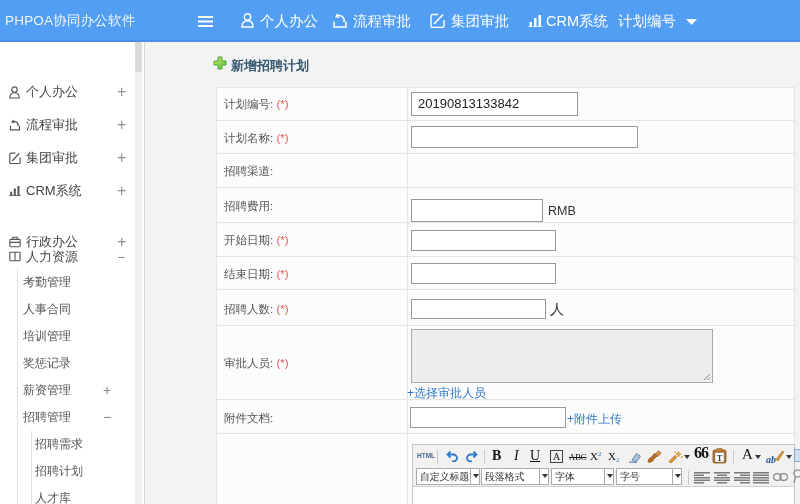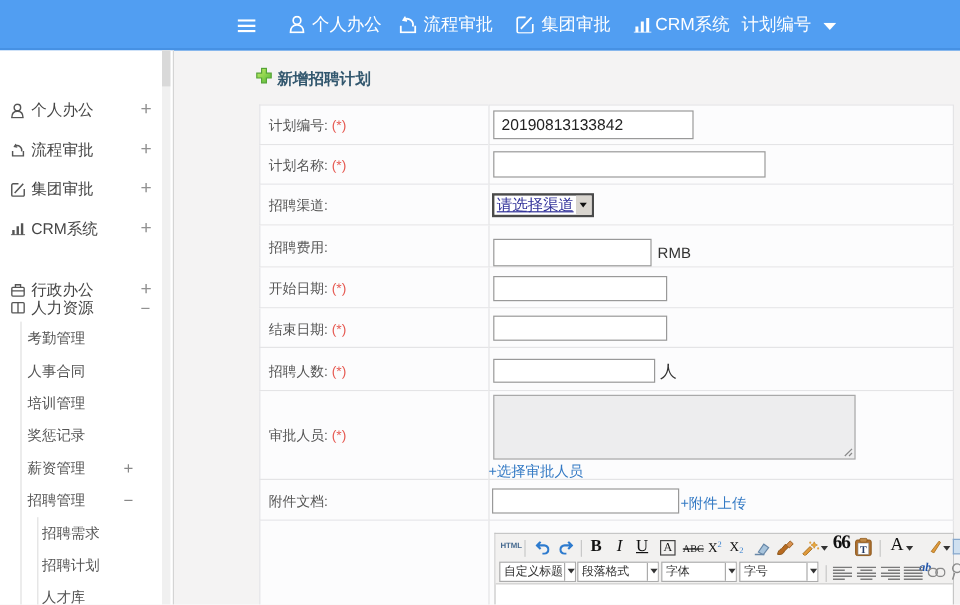--- a/index.html
+++ b/index.html
@@ -42,20 +42,21 @@
 .combo .ca { position:absolute; right:0; top:0; width:9px; height:15px; border-left:1px solid #ababab; background:#fff; }
 .combo .ca:after { content:""; position:absolute; left:1.5px; top:5px; width:0; height:0; border-left:3px solid transparent; border-right:3px solid transparent; border-top:4px solid #333; }
 .combo .ct { position:absolute; left:3px; top:0; line-height:15px; white-space:nowrap; }
 </style>
 </head>
 <body>
 <div id="page">
 
   <div id="header"></div>
   <div style="position:absolute;left:0;top:40px;width:800px;height:2px;background:#4691e4;"></div>
+  <div id="logo">PHPOA协同办公软件</div>
   <svg class="hicon" style="left:198px;top:16px" width="15" height="11" viewBox="0 0 15 11">
       <path d="M0 1h15M0 5.5h15M0 10h15" stroke="#fff" stroke-width="1.8"></path>
     </svg>
   <svg class="hicon" style="left:241px" width="13" height="15" viewBox="0 0 13 15">
       <circle cx="6.5" cy="4" r="3.2" fill="none" stroke="#fff" stroke-width="1.4"></circle>
       <path d="M1 14c0-4 2.4-6.2 5.5-6.2S12 10 12 14z" fill="none" stroke="#fff" stroke-width="1.4"></path>
     </svg>
   <div class="hmenu" style="left:260px">个人办公</div>
   <svg class="hicon" style="left:332px" width="16" height="15" viewBox="0 0 16 15">
       <path d="M2 8.5 V14 h12 V8.5" fill="none" stroke="#fff" stroke-width="1.5"></path>
@@ -183,25 +184,20 @@
   <div class="lbl" style="top:164px">招聘渠道:</div>
   <div class="lbl" style="top:199px">招聘费用:</div>
   <div class="lbl" style="top:233px">开始日期: <b>(*)</b></div>
   <div class="lbl" style="top:267px">结束日期: <b>(*)</b></div>
   <div class="lbl" style="top:302px">招聘人数: <b>(*)</b></div>
   <div class="lbl" style="top:356px">审批人员: <b>(*)</b></div>
   <div class="lbl" style="top:411px">附件文档:</div>
 
   <div class="inp" style="left:411px;top:92px;width:167px;height:24px;font-size:13px;color:#222;line-height:22px;padding-left:6px;">20190813133842</div>
   <div class="inp" style="left:411px;top:126px;width:227px;height:22px;"></div>
-  <div style="position:absolute;left:410px;top:161px;width:85px;height:20px;background:#fff;border:2px solid #4a4a4a;">
-    <div style="position:absolute;left:2px;top:0;line-height:15px;font-size:13px;color:#32329a;text-decoration:underline;letter-spacing:-0.2px;">请选择渠道</div>
-    <div style="position:absolute;left:68px;top:0;width:13px;height:16px;background:#d9d5cf;"></div>
-    <div style="position:absolute;left:71px;top:6px;width:0;height:0;border-left:3.5px solid transparent;border-right:3.5px solid transparent;border-top:4.5px solid #111;"></div>
-  </div>
   <div class="inp" style="left:411px;top:199px;width:132px;height:23px;"></div>
   <div style="position:absolute;left:548px;top:204px;font-size:12.5px;color:#333;">RMB</div>
   <div class="inp" style="left:411px;top:230px;width:145px;height:21px;"></div>
   <div class="inp" style="left:411px;top:263px;width:145px;height:21px;"></div>
   <div class="inp" style="left:411px;top:299px;width:135px;height:20px;"></div>
   <div style="position:absolute;left:550px;top:301px;font-size:14px;color:#333;">人</div>
   <div style="position:absolute;left:411px;top:329px;width:302px;height:54px;background:#ededee;border:1px solid #a9a9a9;">
     <svg style="position:absolute;right:1px;bottom:1px" width="8" height="8" viewBox="0 0 8 8">
         <path d="M7 1L1 7M7 4.5L4.5 7" stroke="#888" stroke-width="1"></path>
       </svg>
@@ -247,21 +243,21 @@
   <div class="abs" style="left:694px;top:444px;font-family:'Liberation Serif',serif;font-weight:bold;font-size:16px;color:#111;letter-spacing:-1px;">66</div>
   <svg class="abs" style="left:712px;top:448px" width="15" height="16" viewBox="0 0 15 16">
       <rect x="1" y="2" width="13" height="13" rx="1.5" fill="#b0712e" stroke="#8a5518" stroke-width="0.8"></rect>
       <rect x="3" y="4.5" width="9" height="9.5" fill="#fff" stroke="#888" stroke-width="0.5"></rect>
       <rect x="4.5" y="0.6" width="6" height="3.2" rx="1" fill="#c08a48" stroke="#8a5518" stroke-width="0.6"></rect>
       <text x="7.5" y="12.6" font-size="8.5" font-weight="bold" fill="#223a66" text-anchor="middle" font-family="Liberation Serif">T</text>
     </svg>
   <div class="tsep" style="left:733px"></div>
   <div class="abs" style="left:742px;top:446px;font-family:'Liberation Serif',serif;font-size:15px;color:#111;">A</div>
   <div class="abs" style="left:755px;top:455px;width:0;height:0;border-left:3px solid transparent;border-right:3px solid transparent;border-top:4px solid #333;"></div>
-  <div class="abs" style="left:766px;top:468px;font-family:'Liberation Serif',serif;font-weight:bold;font-style:italic;font-size:10px;color:#2255aa;">ab</div>
+  <div class="abs" style="left:766px;top:454px;font-family:'Liberation Serif',serif;font-weight:bold;font-style:italic;font-size:10px;color:#2255aa;">ab</div>
   <svg class="abs" style="left:775px;top:449px" width="10" height="12" viewBox="0 0 10 12">
       <path d="M1 10.5 L7.5 2 8.8 3 3.2 11.8z" fill="#e09a3c" stroke="#a8701e" stroke-width="0.7"></path>
     </svg>
   <div class="abs" style="left:786px;top:455px;width:0;height:0;border-left:3px solid transparent;border-right:3px solid transparent;border-top:4px solid #333;"></div>
   <div class="abs" style="left:794px;top:449px;width:6px;height:13px;background:#cfe0f0;border:1px solid #88a8cc;border-right:none;"></div>
 
   <div class="combo" style="left:416px;width:64px;">
       <div class="ct">自定义标题</div>
       <div class="ca"></div>
     </div>

